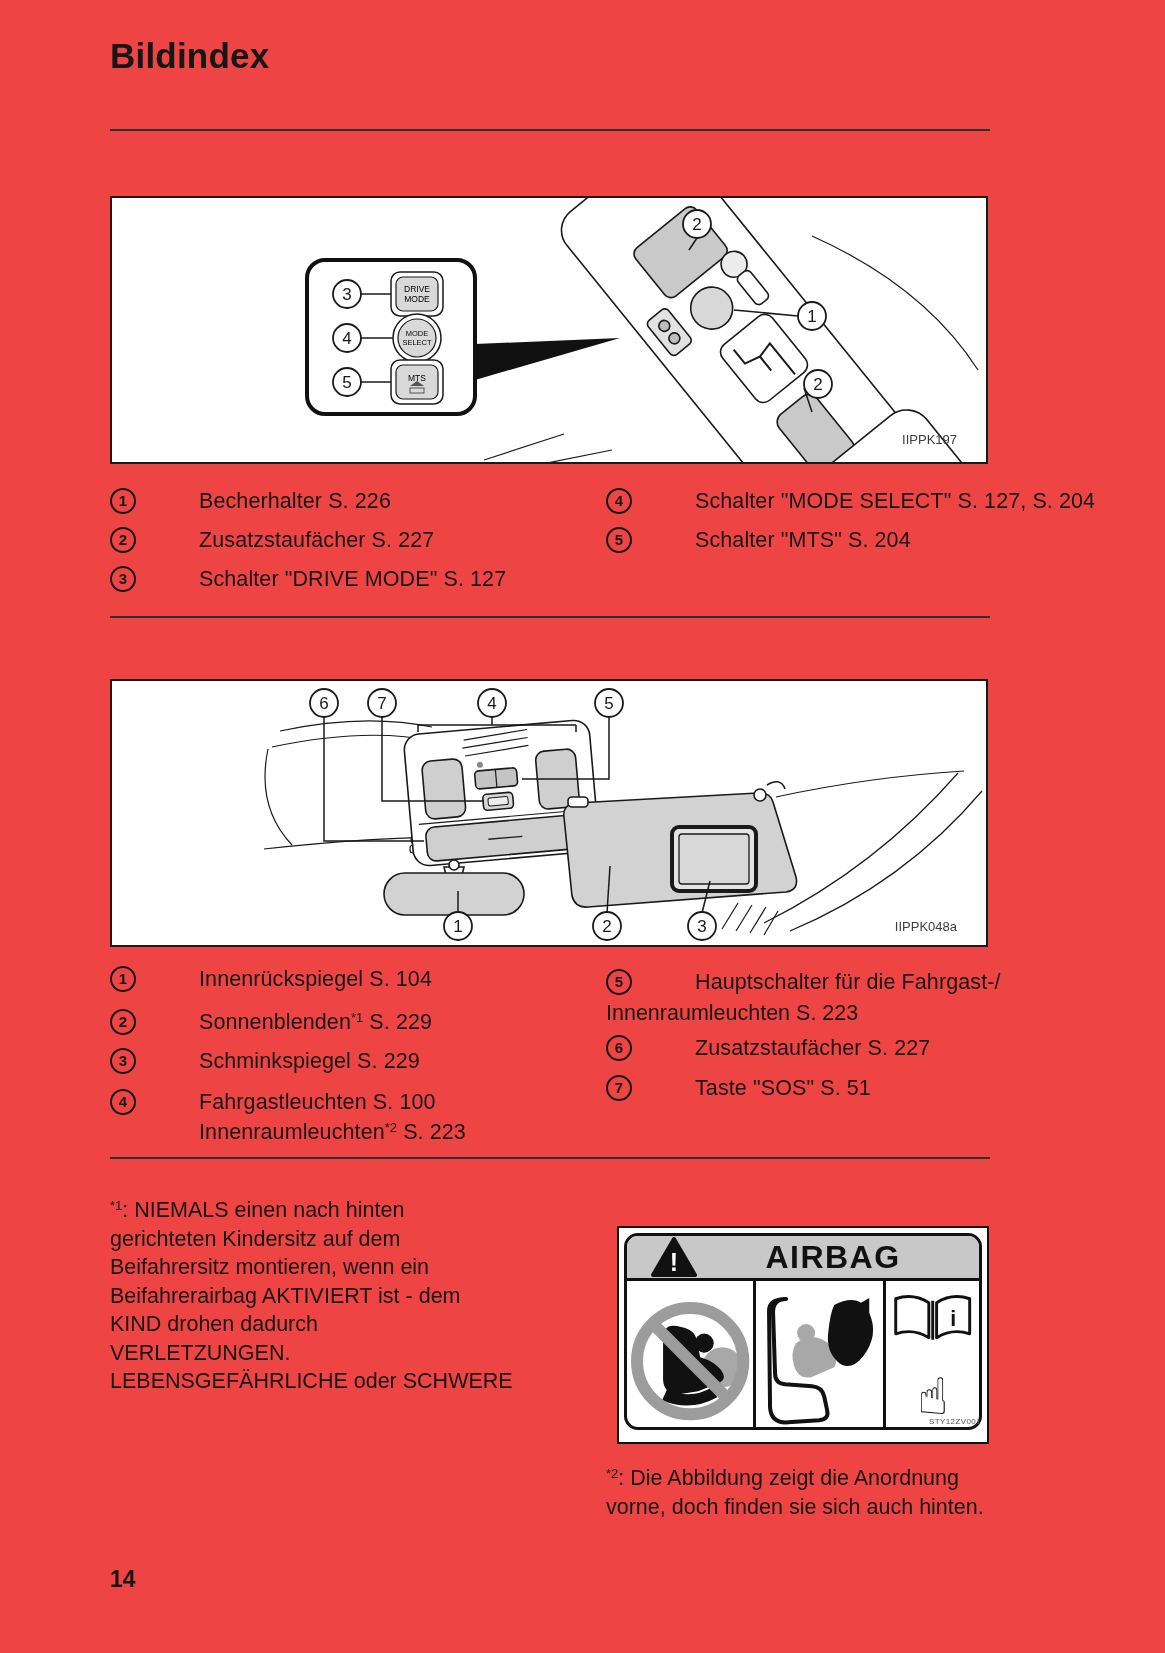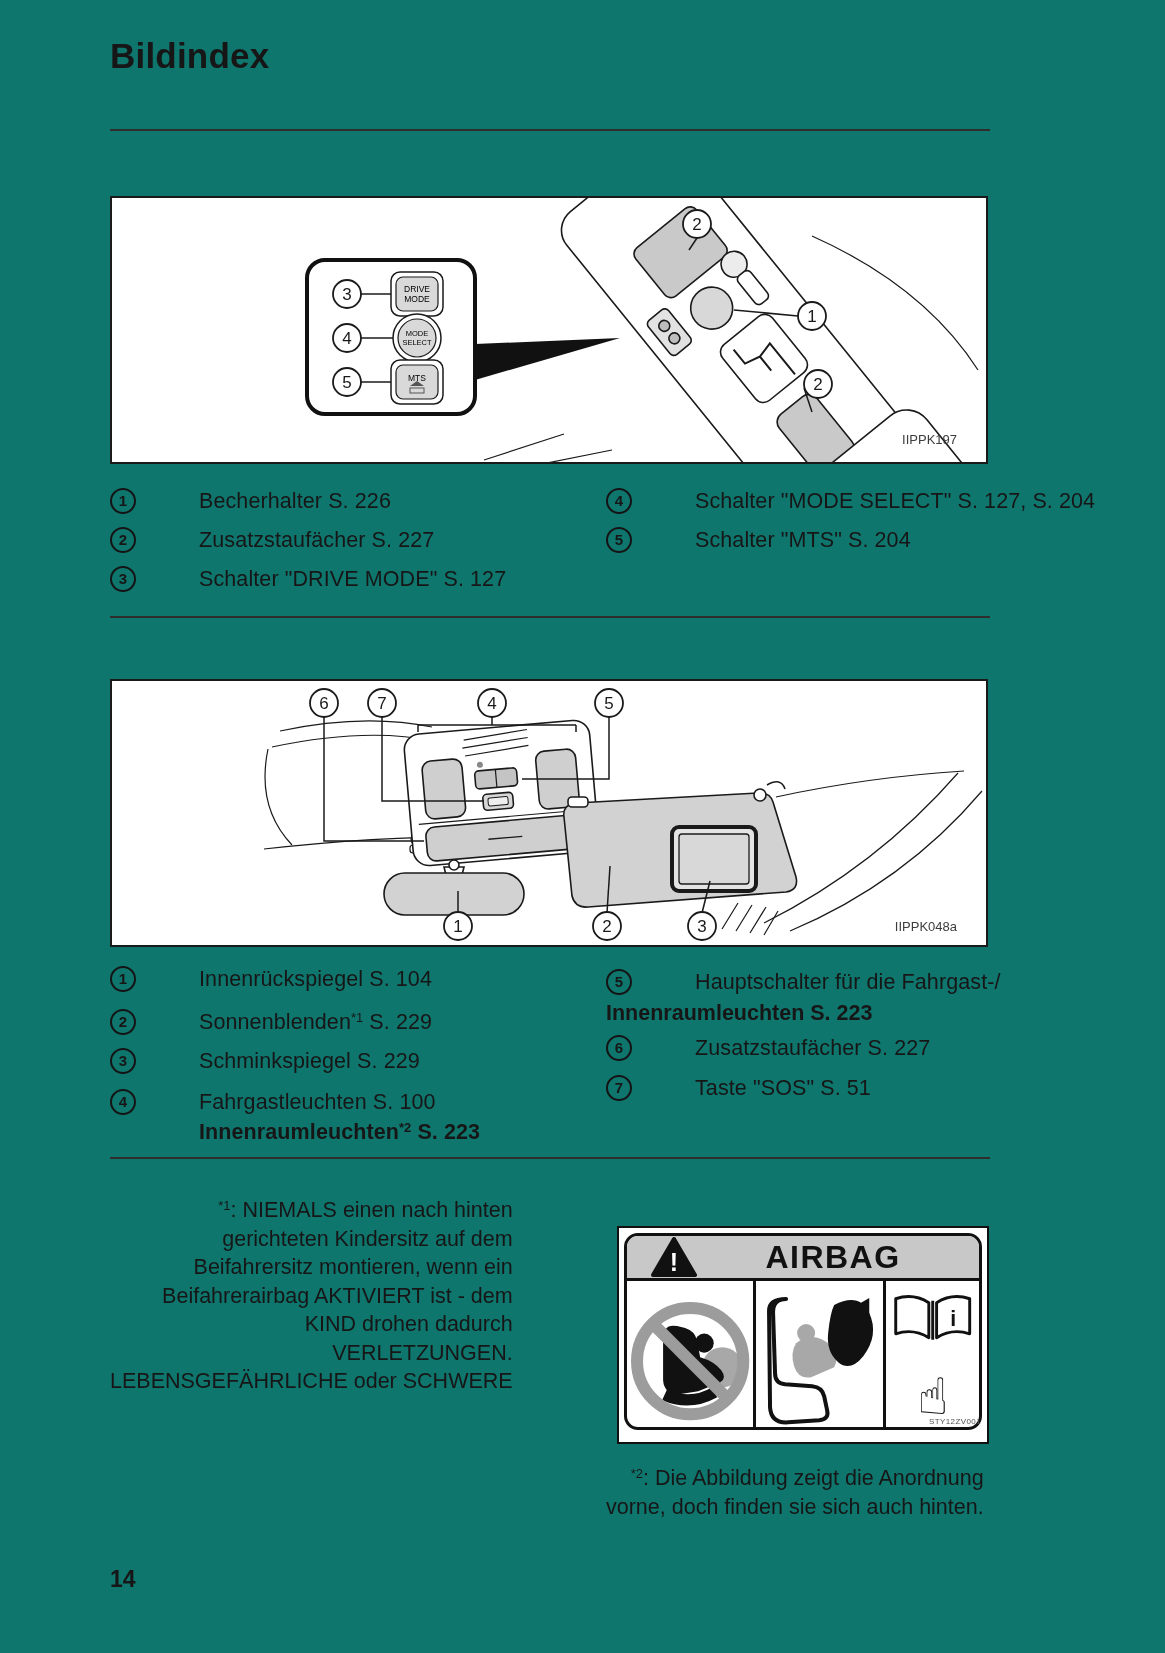--- a/index.html
+++ b/index.html
@@ -1,37 +1,37 @@
 <!DOCTYPE html>
 <html><head>
 <meta charset="utf-8">
 <style>
   html,body{margin:0;padding:0;background:#e8e8e8;}
-  .page{position:relative;width:1165px;height:1653px;background:#0f766e;margin:0 auto;
+  .page{position:relative;width:1165px;height:1653px;background:#ef4444;margin:0 auto;
         font-family:"Liberation Sans",sans-serif;color:#161616;overflow:hidden;}
   .abs{position:absolute;}
   .page-title{left:110px;top:36px;font-size:35px;font-weight:bold;letter-spacing:0.2px;}
   .rule{left:110px;width:880px;height:2px;background:#2e2e2e;}
   .figbox{left:110px;width:874px;height:264px;border:2px solid #1a1a1a;background:#fff;}
   svg{display:block;}
   svg text{font-family:"Liberation Sans","DejaVu Sans",sans-serif;}
   .fig-code{font-size:13px;fill:#3d3d3d;}
   .callout-circle{fill:#ffffff;stroke:#1a1a1a;stroke-width:1.8;}
   .callout-num{font-size:17px;fill:#1a1a1a;text-anchor:middle;}
   .ln{stroke:#1a1a1a;stroke-width:1.5;fill:none;}
   .lnthin{stroke:#1a1a1a;stroke-width:1.2;fill:none;}
   .legend-row{display:flex;align-items:center;gap:16px;height:34px;white-space:nowrap;}
   .cnum{flex:0 0 auto;width:26px;height:26px;box-sizing:border-box;border:2px solid #141414;
         border-radius:50%;font-size:15px;font-weight:bold;line-height:22px;text-align:center;}
   .ltxt{font-size:21.5px;letter-spacing:0.1px;margin-left:47px;}
   .ltxt sup{font-size:13px;vertical-align:7px;letter-spacing:0;}
-  .cont-line{font-size:21.5px;white-space:nowrap;font-weight:bold;}
+  .cont-line{font-size:21.5px;white-space:nowrap;}
   .fnote{font-size:21.5px;line-height:28.5px;}
   .fnote sup{font-size:13px;vertical-align:7px;}
-  .fnote .fl{white-space:nowrap;text-align:right;}
+  .fnote .fl{white-space:nowrap;}
   .airbag-box{left:617px;top:1226px;width:368px;height:214px;border:2px solid #111;background:#fff;}
   .airbag-inner{position:absolute;left:5px;top:5px;right:5px;bottom:12px;border:3px solid #111;
         border-radius:14px;overflow:hidden;display:flex;flex-direction:column;}
   .airbag-header{height:48px;background:#c8c8c8;border-bottom:3px solid #111;display:flex;
         align-items:center;padding-left:24px;}
   .airbag-title{flex:1;text-align:center;font-size:32px;font-weight:bold;letter-spacing:1.5px;
         padding-right:10px;color:#111;}
   .airbag-body{flex:1;display:flex;}
   .acell{height:100%;}
   .acell.c1{width:36.5%;}

